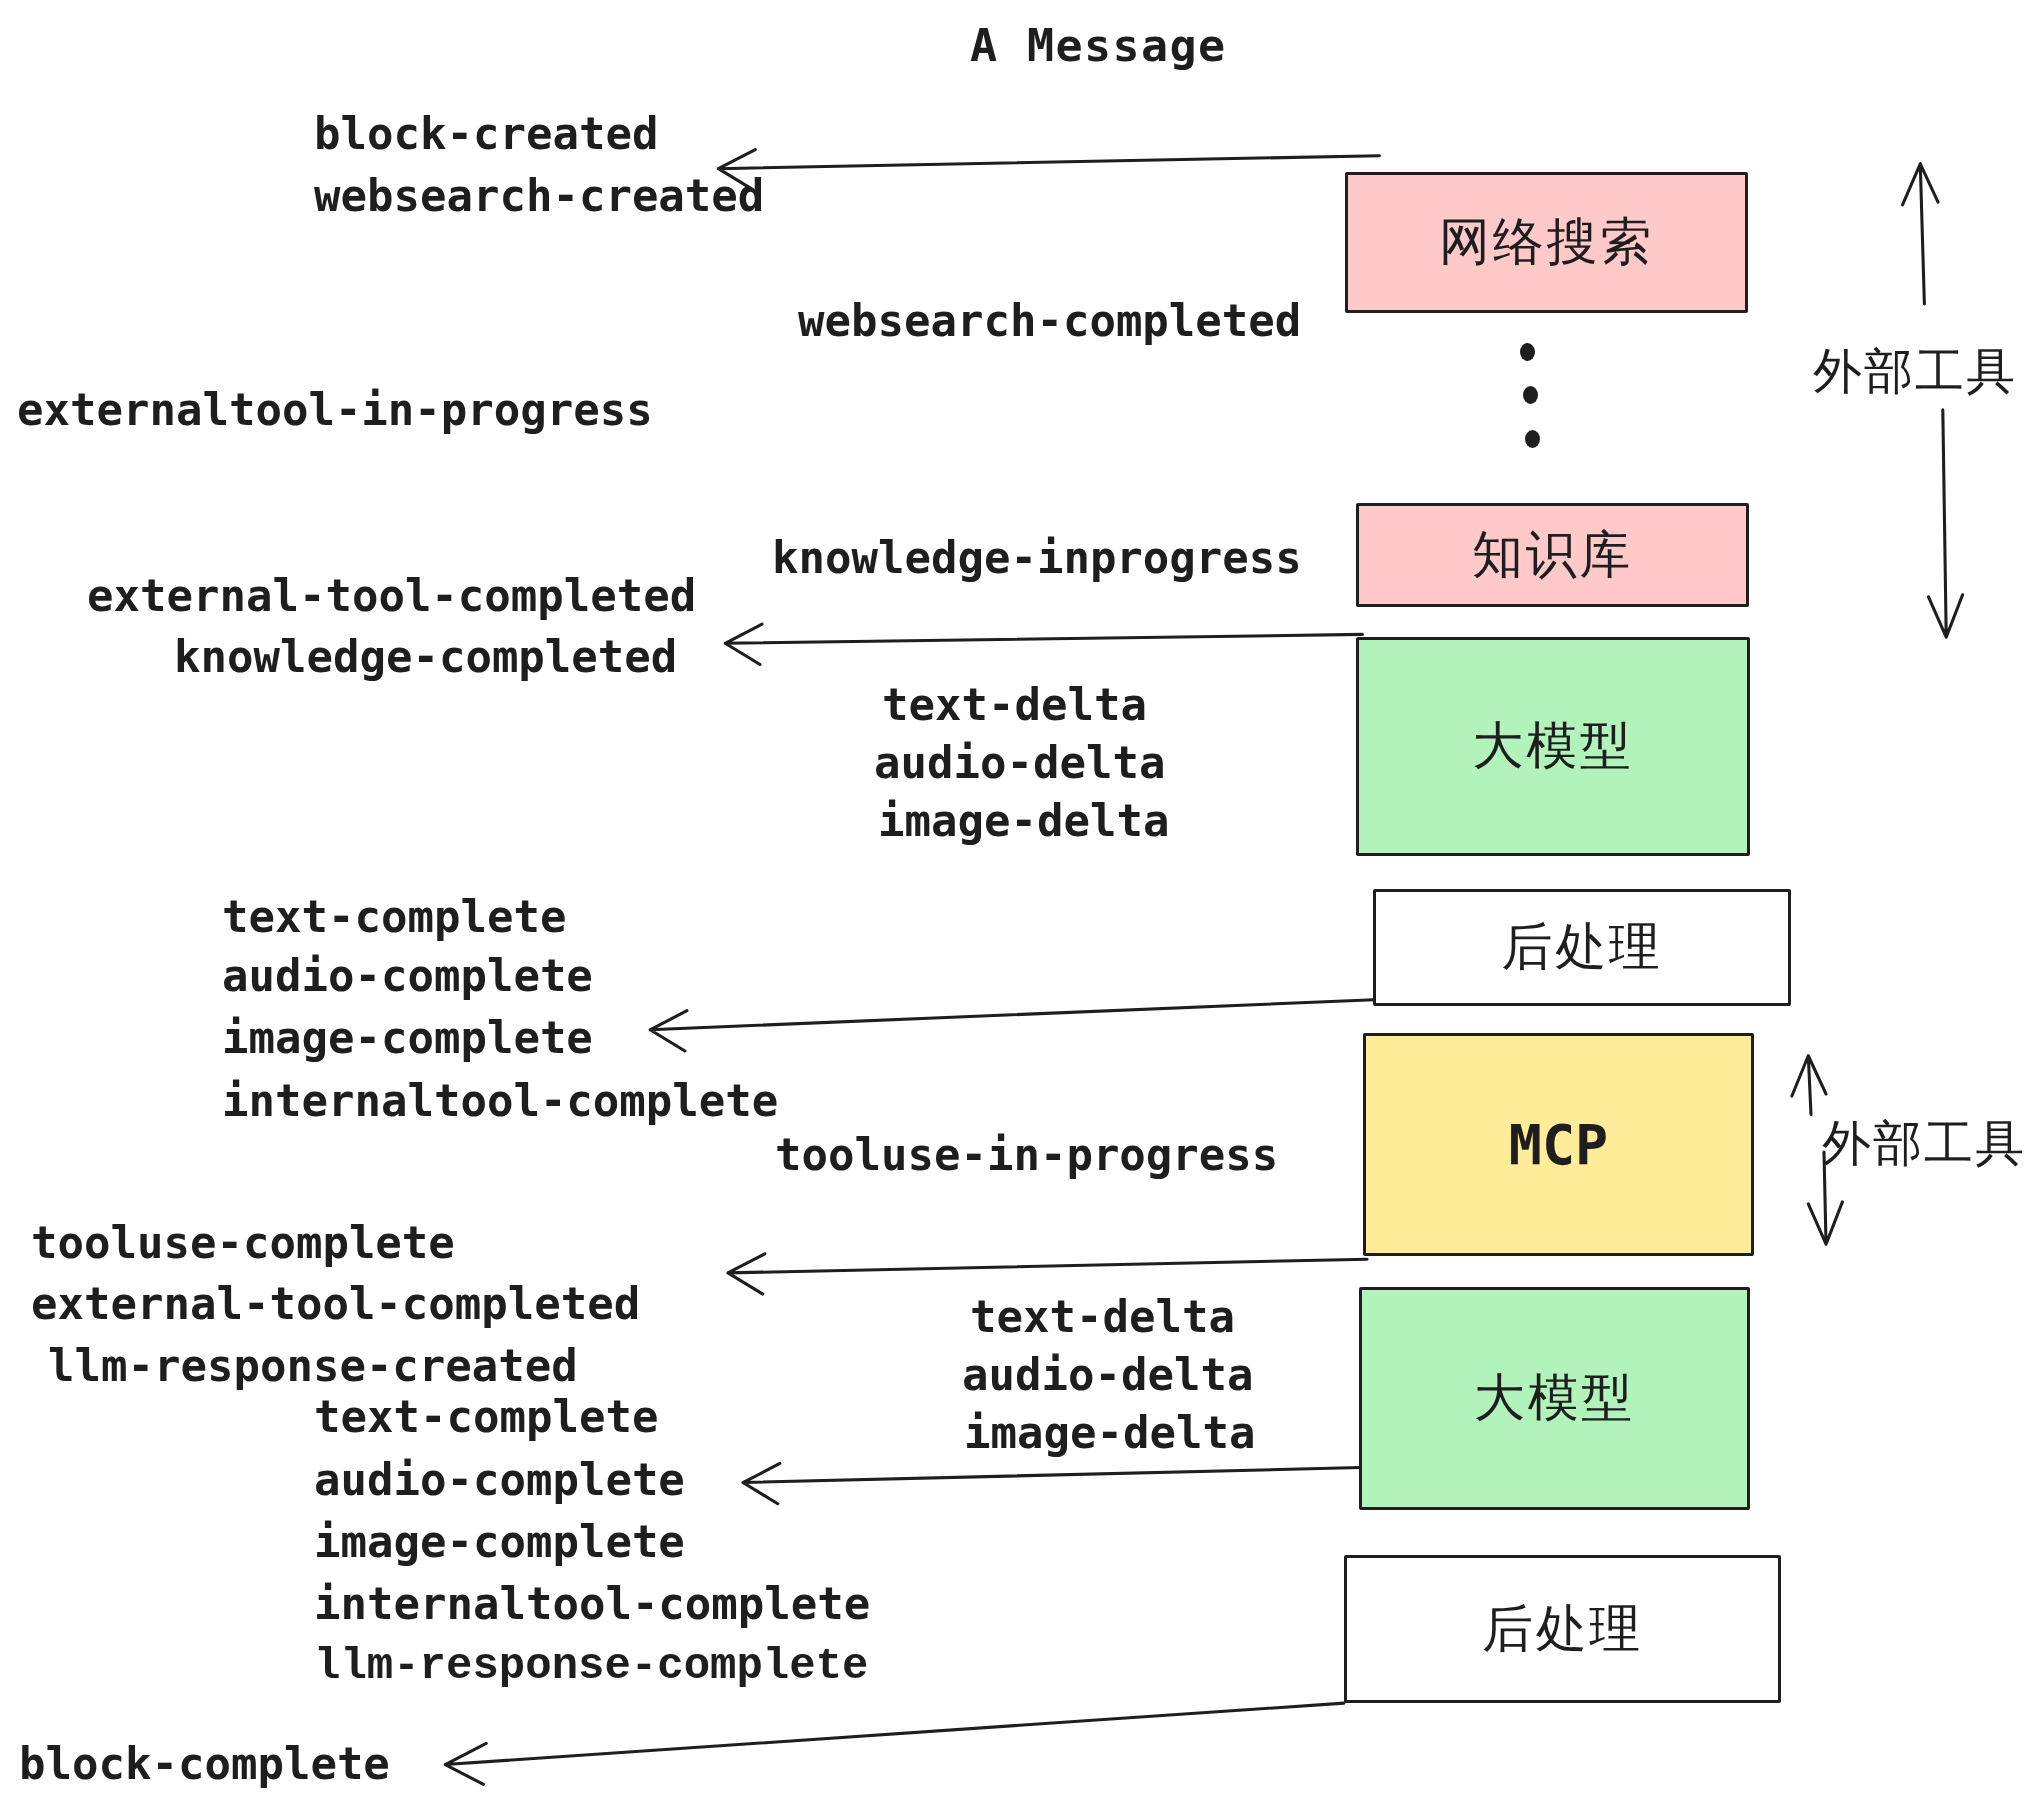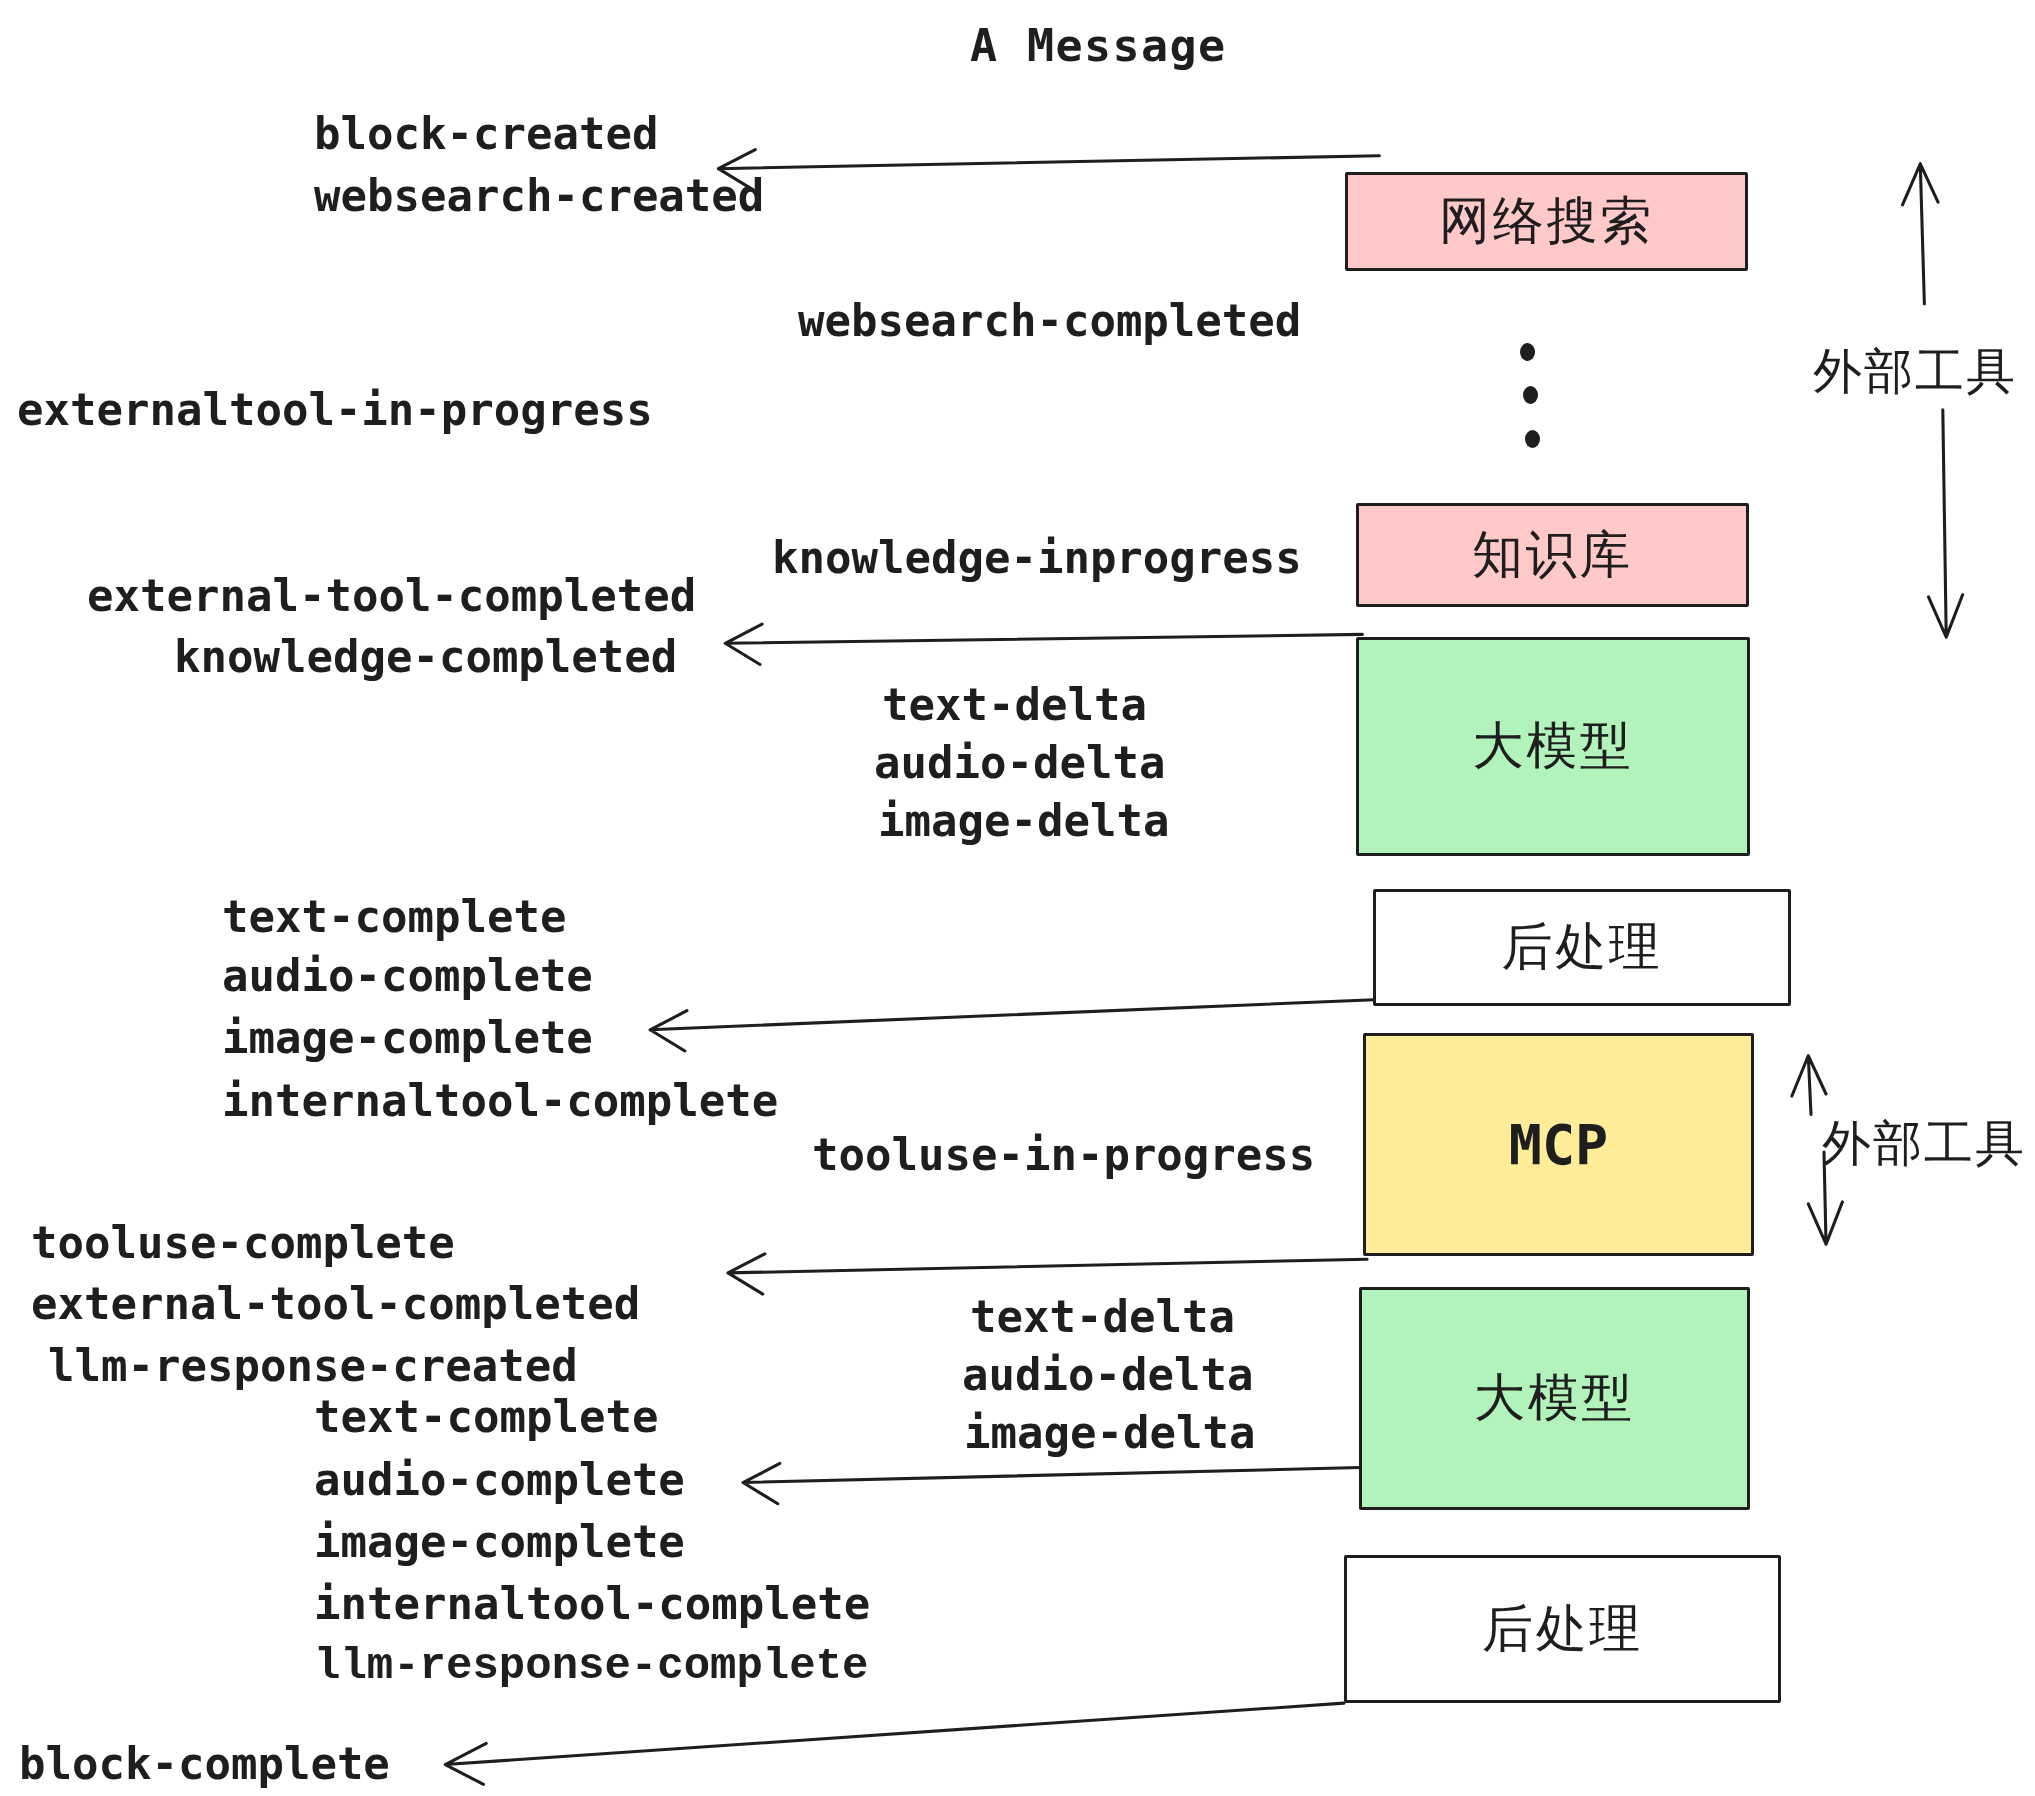--- a/index.html
+++ b/index.html
@@ -106,35 +106,35 @@
   <div class="ev" style="left:772px; top:535px;">knowledge-inprogress</div>
   <div class="ev" style="left:87px;  top:573px;">external-tool-completed</div>
   <div class="ev" style="left:174px;  top:634px;">knowledge-completed</div>
   <div class="ev" style="left:882px; top:682px;">text-delta</div>
   <div class="ev" style="left:874px; top:740px;">audio-delta</div>
   <div class="ev" style="left:878px; top:798px;">image-delta</div>
   <div class="ev" style="left:222px;  top:894px;">text-complete</div>
   <div class="ev" style="left:222px;  top:953px;">audio-complete</div>
   <div class="ev" style="left:222px;  top:1015px;">image-complete</div>
   <div class="ev" style="left:222px;  top:1078px;">internaltool-complete</div>
-  <div class="ev" style="left:775px; top:1132px;margin-left:37px;">tooluse-in-progress</div>
+  <div class="ev" style="left:775px; top:1132px;">tooluse-in-progress</div>
   <div class="ev" style="left:31px;   top:1220px;">tooluse-complete</div>
   <div class="ev" style="left:31px;   top:1281px;">external-tool-completed</div>
   <div class="ev" style="left:48px;   top:1343px;">llm-response-created</div>
   <div class="ev" style="left:970px; top:1294px;">text-delta</div>
   <div class="ev" style="left:962px; top:1352px;">audio-delta</div>
   <div class="ev" style="left:964px; top:1410px;">image-delta</div>
   <div class="ev" style="left:314px;  top:1394px;">text-complete</div>
   <div class="ev" style="left:314px;  top:1457px;">audio-complete</div>
   <div class="ev" style="left:314px;  top:1519px;">image-complete</div>
   <div class="ev" style="left:314px;  top:1581px;">internaltool-complete</div>
   <div class="ev" style="left:314px;  top:1643px;font-family:Liberation Mono, monospace;">llm-response-complete</div>
   <div class="ev" style="left:19px;   top:1741px;">block-complete</div>
 
-  <div class="box" style="left:1345px; top:172px;  width:403px; height:99px; background:#ffc9c9;">
+  <div class="box" style="left:1345px; top:172px;  width:403px; height:141px; background:#ffc9c9;">
     <span class="cjk">网络搜索</span>
   </div>
 
   <div class="box" style="left:1356px; top:503px;  width:393px; height:104px; background:#ffc9c9;">
     <span class="cjk">知识库</span>
   </div>
 
   <div class="box" style="left:1356px; top:637px;  width:394px; height:219px; background:#b2f2bb;">
     <span class="cjk">大模型</span>
   </div>

